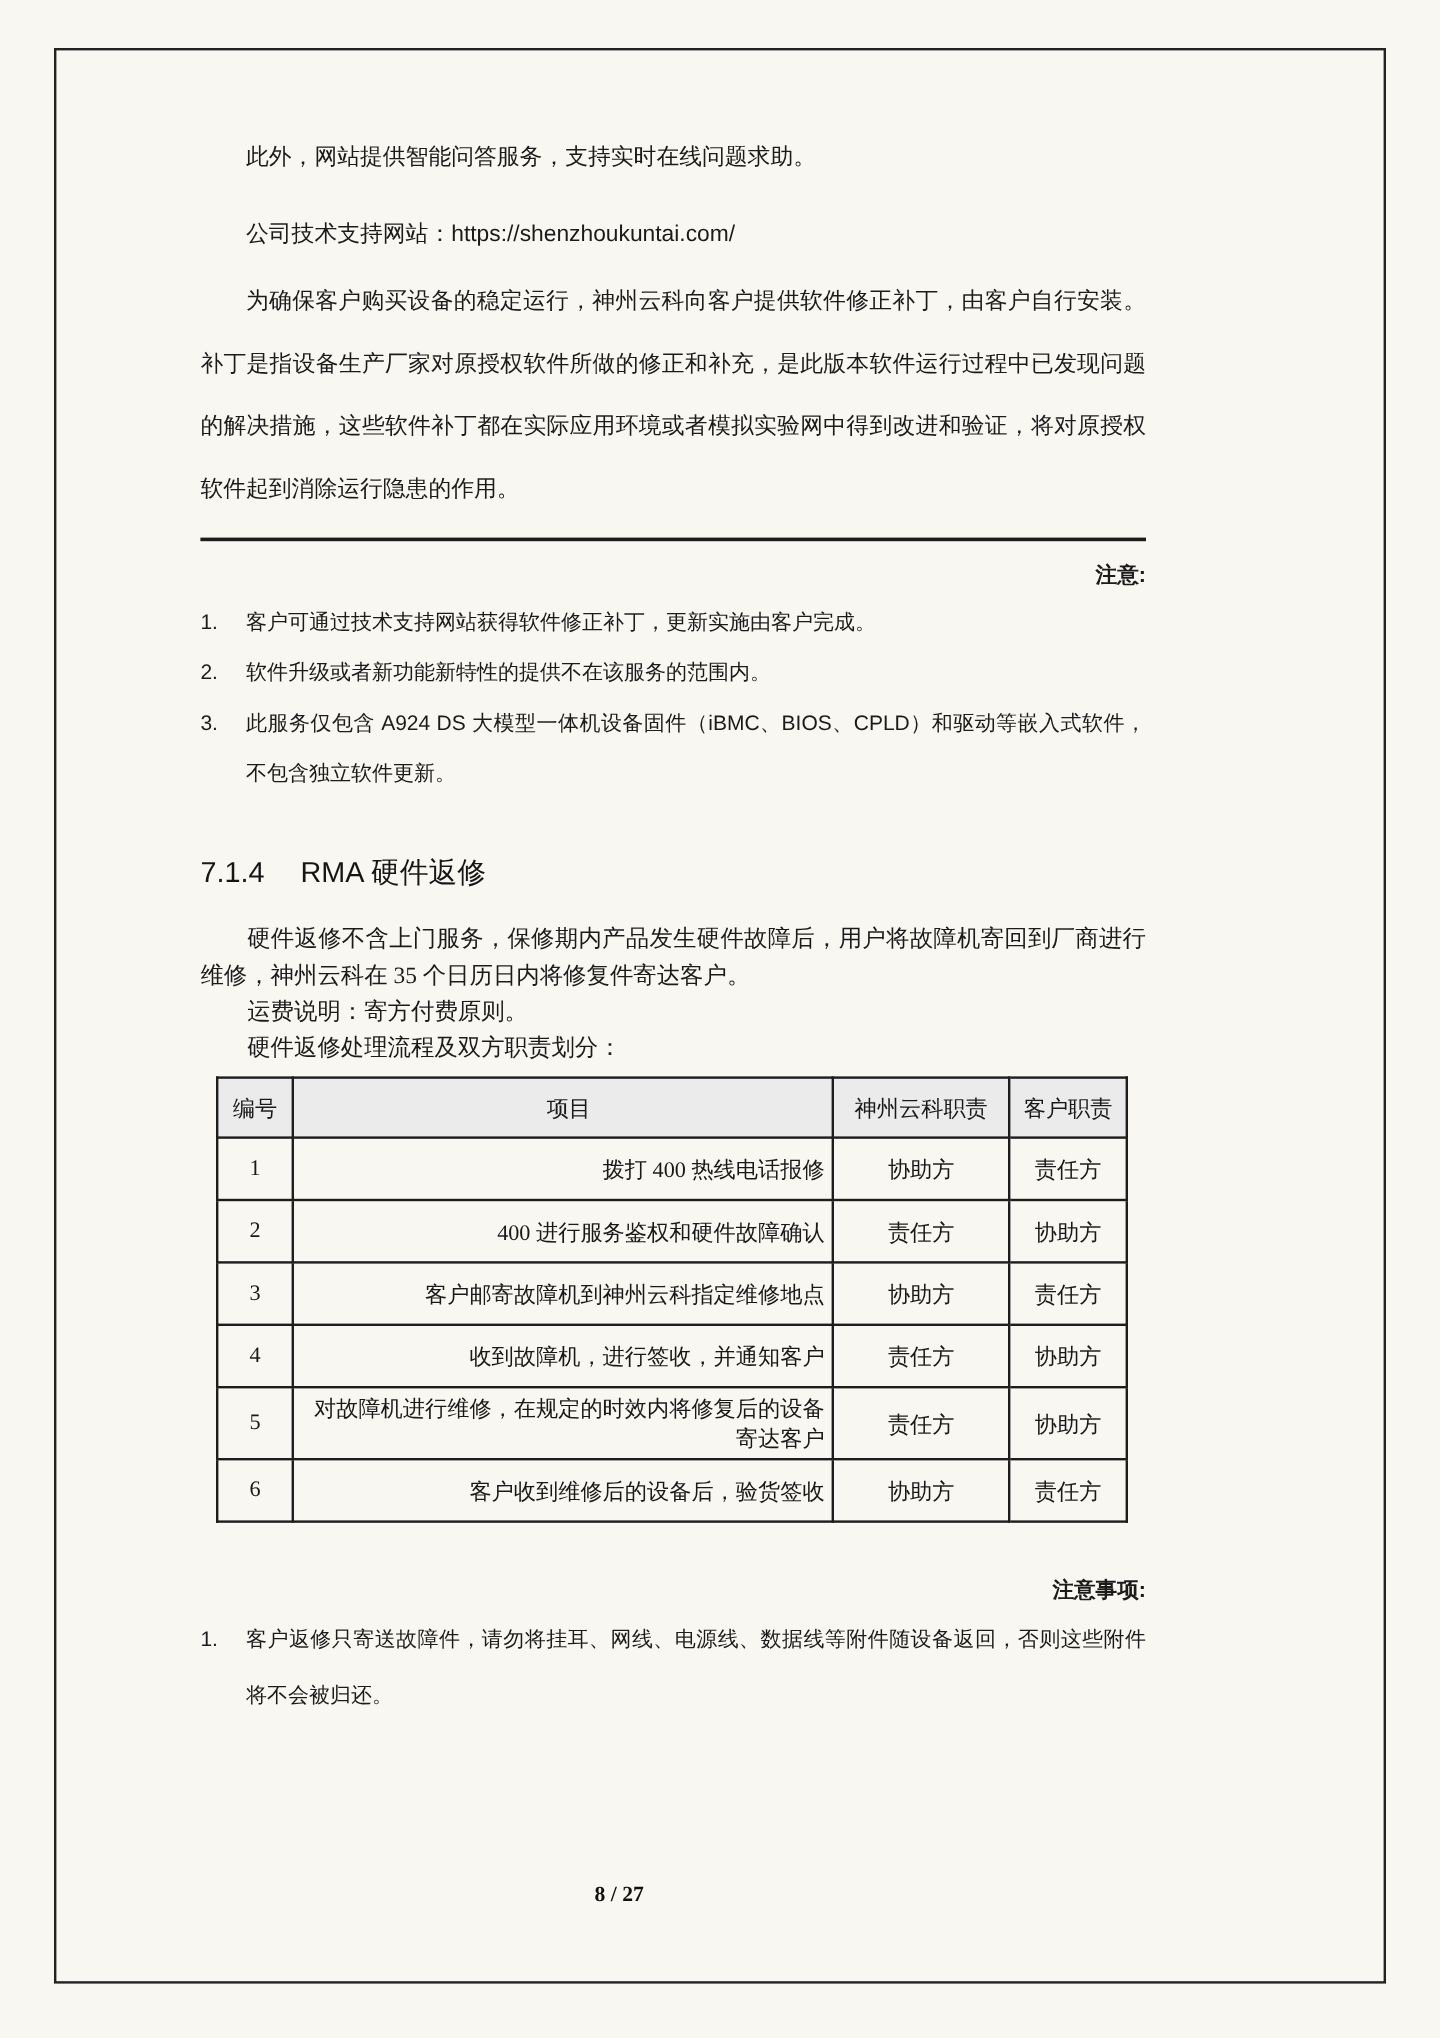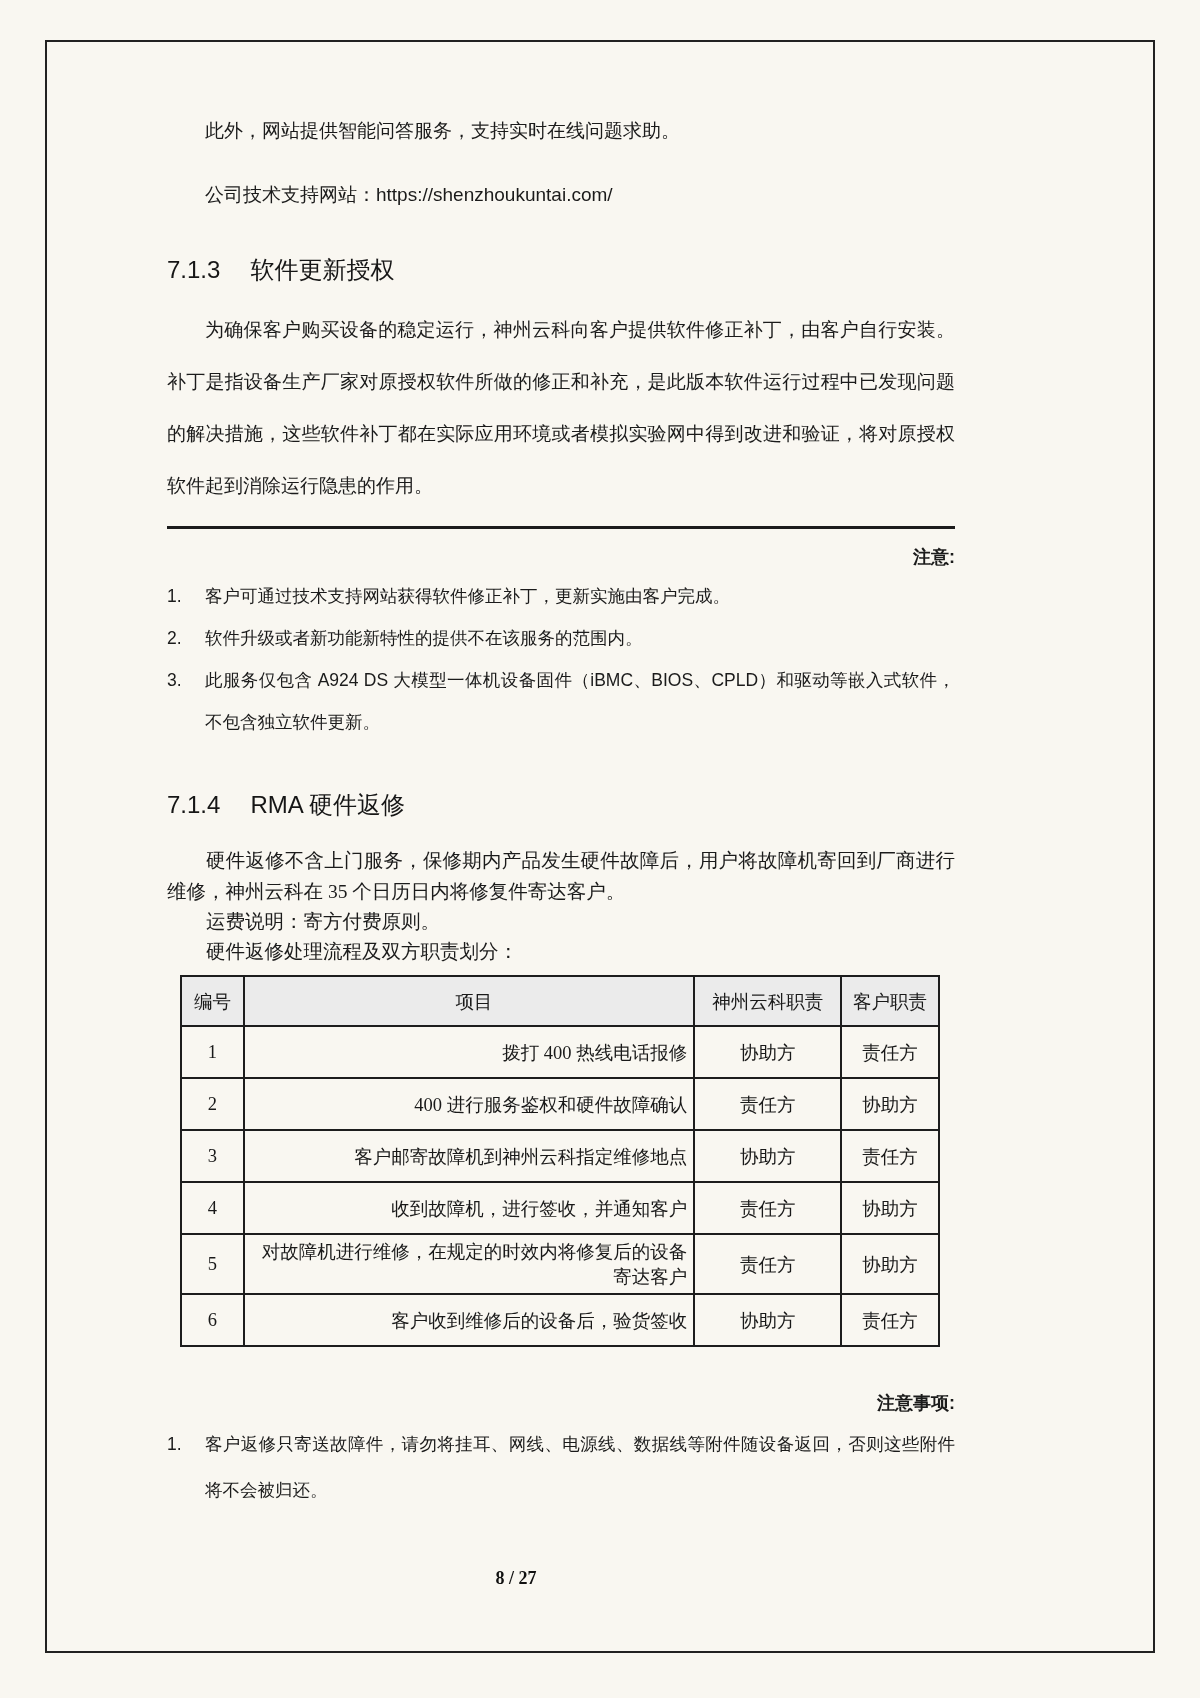--- a/index.html
+++ b/index.html
@@ -137,23 +137,20 @@
 <body>
 
 <div class="frame"></div>
 
 <div class="content">
 
 
   <div class="intro-line first">此外，网站提供智能问答服务，支持实时在线问题求助。</div>
   <div class="intro-line second">公司技术支持网站：https://shenzhoukuntai.com/</div>
 
-  <div class="heading">
-    <span class="h-num">7.1.3</span><span>软件更新授权</span>
-  </div>
 
   <div class="para-sans body-713">为确保客户购买设备的稳定运行，神州云科向客户提供软件修正补丁，由客户自行安装。补丁是指设备生产厂家对原授权软件所做的修正和补充，是此版本软件运行过程中已发现问题的解决措施，这些软件补丁都在实际应用环境或者模拟实验网中得到改进和验证，将对原授权软件起到消除运行隐患的作用。</div>
 
   <div class="rule"></div>
 
   <div class="note-label">注意:</div>
 
   <div class="note-list">
     <div class="note-item">
       <span class="n-num">1.</span>

